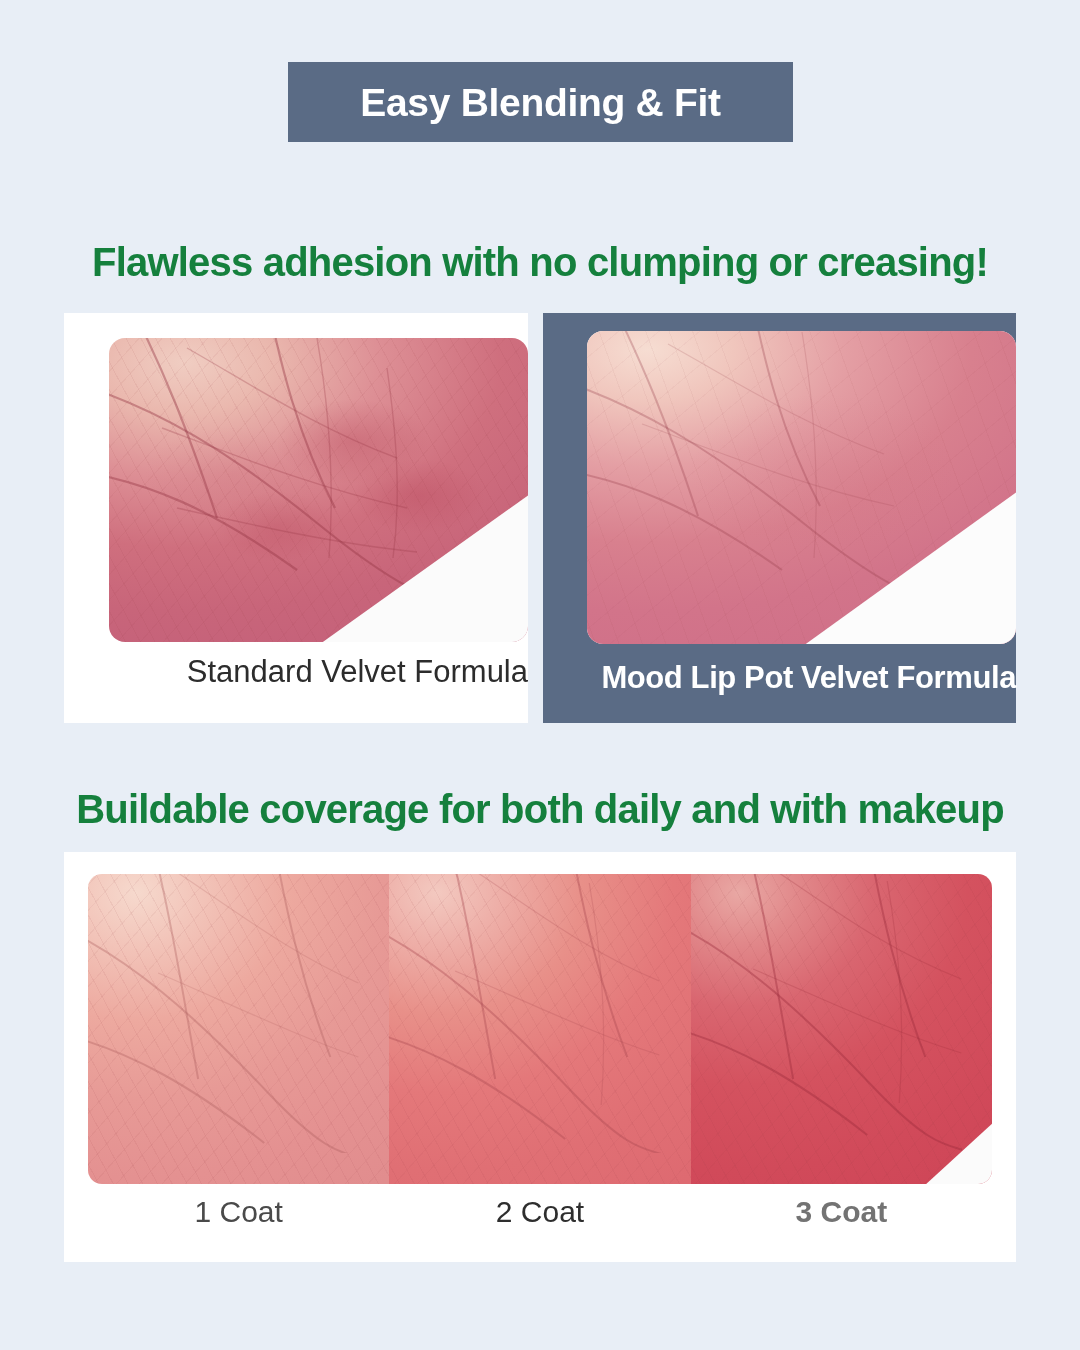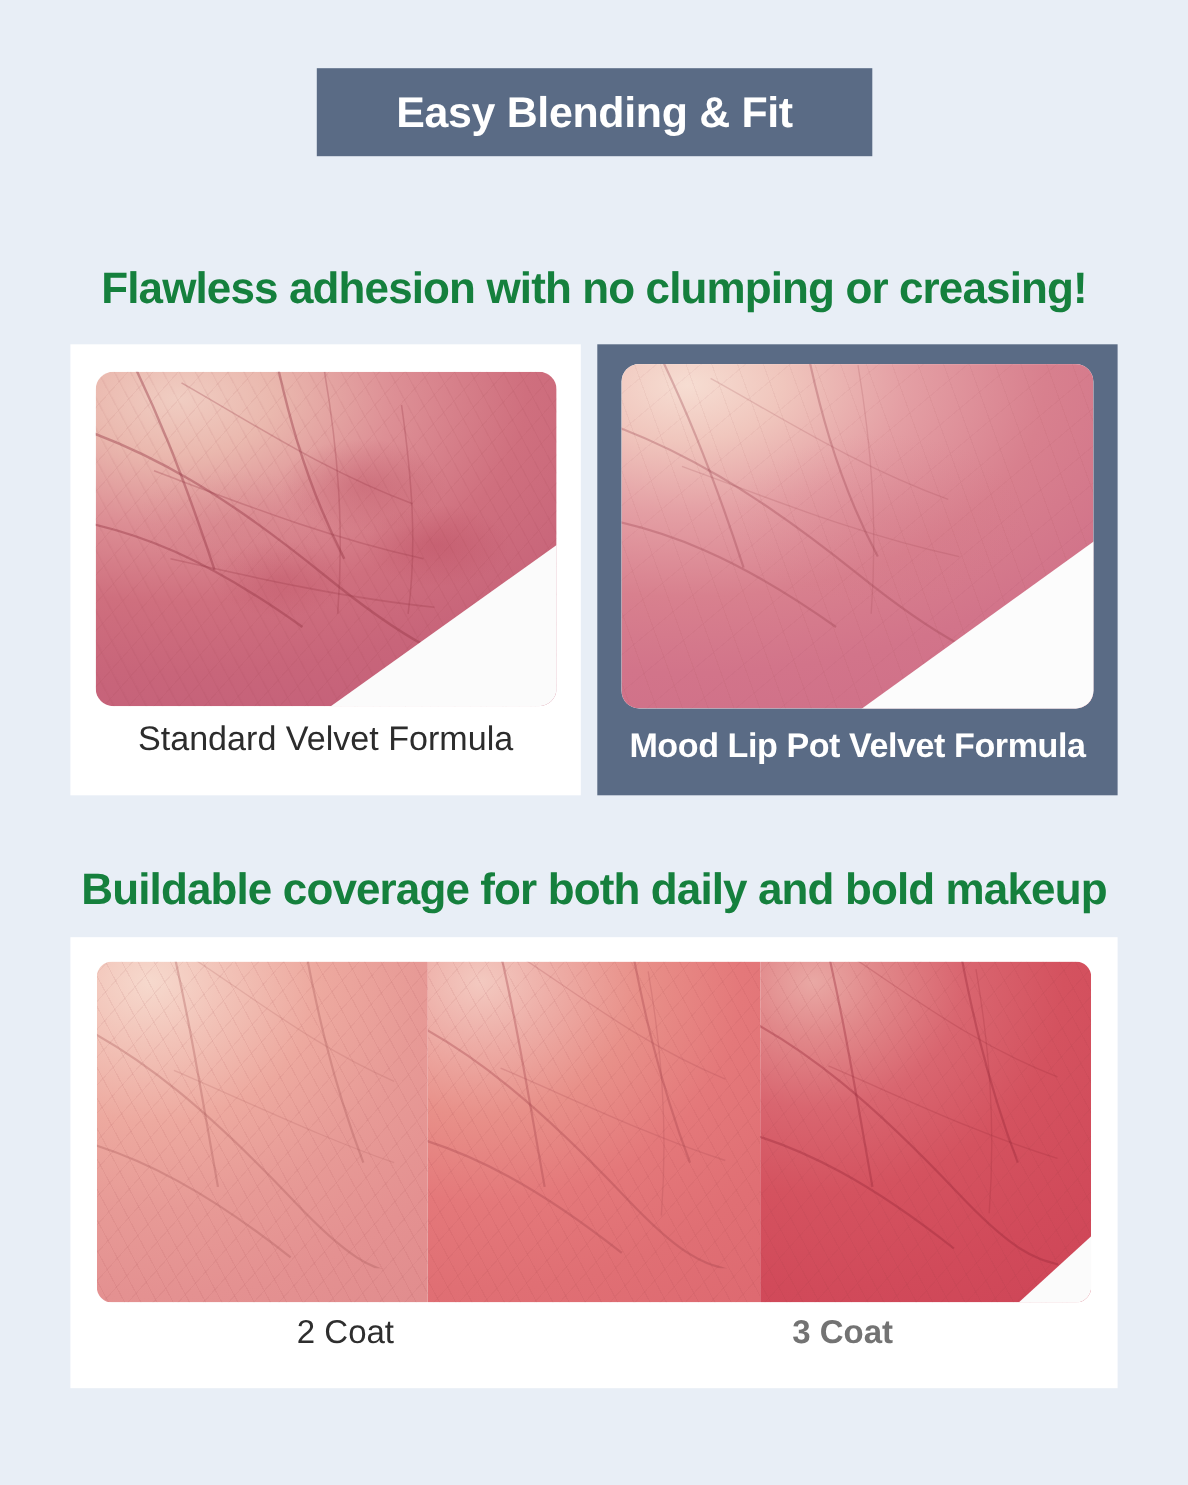--- a/index.html
+++ b/index.html
@@ -27,21 +27,21 @@
     position:absolute;left:0;width:1080px;text-align:center;
     color:#15803d;font-weight:bold;letter-spacing:-0.8px;white-space:nowrap;
   }
   #head1{top:240px;font-size:40px;}
   #head2{top:787px;font-size:40px;}
 
   
   .compare-row{position:absolute;left:64px;top:313px;width:952px;height:410px;}
   .cmp-card{
     position:absolute;top:0;height:410px;
-    display:flex;flex-direction:column;align-items:center;
+    display:flex;flex-direction:column;align-items:flex-end;
     box-sizing:border-box;
   }
   .cmp-card.plain{left:0;width:464px;background:#ffffff;padding-top:25px;}
   .cmp-card.featured{left:479px;width:473px;background:#5a6b85;padding-top:18px;}
 
   .swatch-frame{
     border-radius:16px;overflow:hidden;position:relative;
     background:#ffffff;
   }
   .cmp-card.plain .swatch-frame{width:419px;height:304px;}
@@ -197,21 +197,21 @@
         </svg>
         <svg class="paper-corner" width="215" height="155" viewBox="0 0 215 155">
           <polygon points="215,0 215,155 0,155" fill="#fcfcfc"></polygon>
         </svg>
       </div>
     </div>
     <div class="cmp-label">Mood Lip Pot Velvet Formula</div>
   </div>
 </div>
 
-<div class="section-heading" id="head2">Buildable coverage for both daily and bold makeup</div>
+<div class="section-heading" id="head2">Buildable coverage for both daily and with makeup</div>
 
 <div class="coverage-card">
 
   <div class="coverage-strip">
 
     <div class="coverage-panel">
       <div class="photo">
         <div class="skin skin-coat1"></div>
         <div class="creases a"></div>
         <svg class="majorlines" width="100%" height="100%" viewBox="0 0 301 310" preserveAspectRatio="none">
@@ -268,17 +268,18 @@
         </svg>
         <svg class="paper-corner" width="70" height="64" viewBox="0 0 70 64">
           <polygon points="70,0 70,64 0,64" fill="#fbfbfb"></polygon>
         </svg>
       </div>
     </div>
 
   </div>
 
   <div class="coverage-labels">
+    <div class="cl w-light">1 Coat</div>
     <div class="cl w-regular">2 Coat</div>
     <div class="cl w-bold">3 Coat</div>
   </div>
 
 </div>
 
 </body></html>

